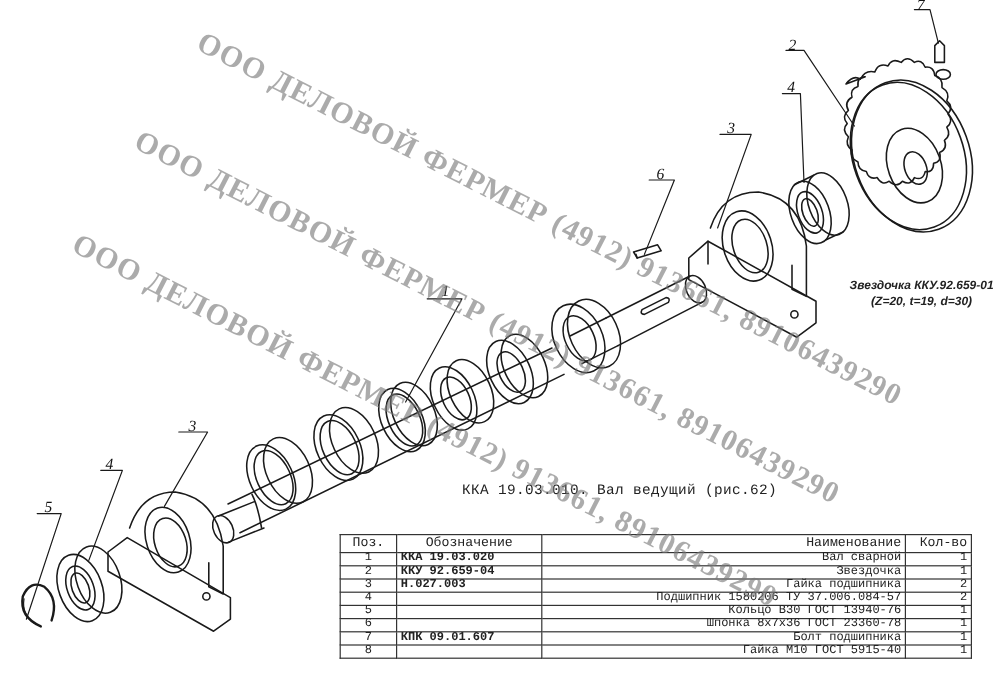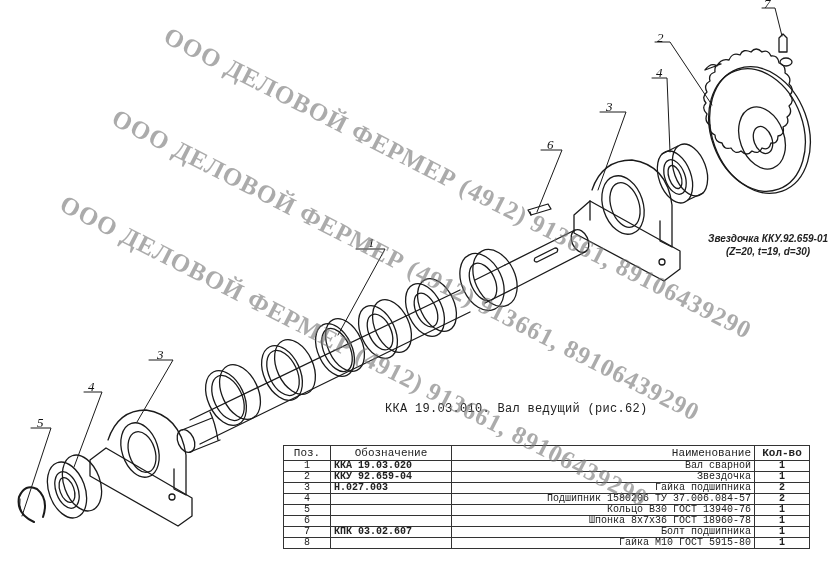--- a/index.html
+++ b/index.html
@@ -18,21 +18,21 @@
   table.parts { position: absolute; left: 283px; top: 431px; border-collapse: collapse;
                 font-family: "Liberation Mono", monospace; font-size: 10px; color: #222; margin-top: 14px; }
   table.parts th, table.parts td { border: 1px solid #333; padding: 0 3px; height: 10px;
                 line-height: 10px; white-space: nowrap; }
   table.parts th { font-weight: normal; height: 14px; font-size: 11px; }
   table.parts td.c-pos, table.parts th.c-pos { width: 40px; text-align: center; }
   table.parts td.c-des { width: 114px; text-align: left; font-weight: bold; }
   table.parts th.c-des { width: 114px; text-align: center; }
   table.parts td.c-name { width: 296px; text-align: right; }
   table.parts th.c-name { width: 296px; text-align: right; }
-  table.parts td.c-qty, table.parts th.c-qty { width: 48px; text-align: center; font-weight: bold; }
+  table.parts td.c-qty, table.parts th.c-qty { width: 48px; text-align: right; }
   .watermark { position: absolute; font-family: "Liberation Serif", serif; font-weight: bold;
                font-size: 25px; color: rgba(120,120,120,0.62); white-space: nowrap;
                transform-origin: 0 0; letter-spacing: 1px; pointer-events: none; }
 </style>
 </head>
 <body>
 
 <div class="canvas">
 
   <svg class="art" width="840" height="581" viewBox="0 0 840 581" fill="none" stroke="#1a1a1a" stroke-width="1.3" stroke-linecap="round" stroke-linejoin="round">
@@ -198,33 +198,33 @@
       </tr>
       <tr>
         <td class="c-pos">5</td>
         <td class="c-des"></td>
         <td class="c-name">Кольцо В30 ГОСТ 13940-76</td>
         <td class="c-qty">1</td>
       </tr>
       <tr>
         <td class="c-pos">6</td>
         <td class="c-des"></td>
-        <td class="c-name">Шпонка 8х7х36 ГОСТ 18960-78</td>
+        <td class="c-name">Шпонка 8х7х36 ГОСТ 23360-78</td>
         <td class="c-qty">1</td>
       </tr>
       <tr>
         <td class="c-pos">7</td>
-        <td class="c-des">КПК 03.02.607</td>
+        <td class="c-des">КПК 09.01.607</td>
         <td class="c-name">Болт подшипника</td>
         <td class="c-qty">1</td>
       </tr>
       <tr>
         <td class="c-pos">8</td>
         <td class="c-des"></td>
-        <td class="c-name">Гайка М10 ГОСТ 5915-80</td>
+        <td class="c-name">Гайка М10 ГОСТ 5915-40</td>
         <td class="c-qty">1</td>
       </tr>
     </tbody>
   </table>
 
   <div class="watermark" style="left:172px;top:22px;transform:rotate(27deg);">ООО ДЕЛОВОЙ ФЕРМЕР (4912) 913661, 89106439290</div>
   <div class="watermark" style="left:120px;top:104px;transform:rotate(27deg);">ООО ДЕЛОВОЙ ФЕРМЕР (4912) 913661, 89106439290</div>
   <div class="watermark" style="left:68px;top:190px;transform:rotate(27deg);">ООО ДЕЛОВОЙ ФЕРМЕР (4912) 913661, 89106439290</div>
 
 </div>

